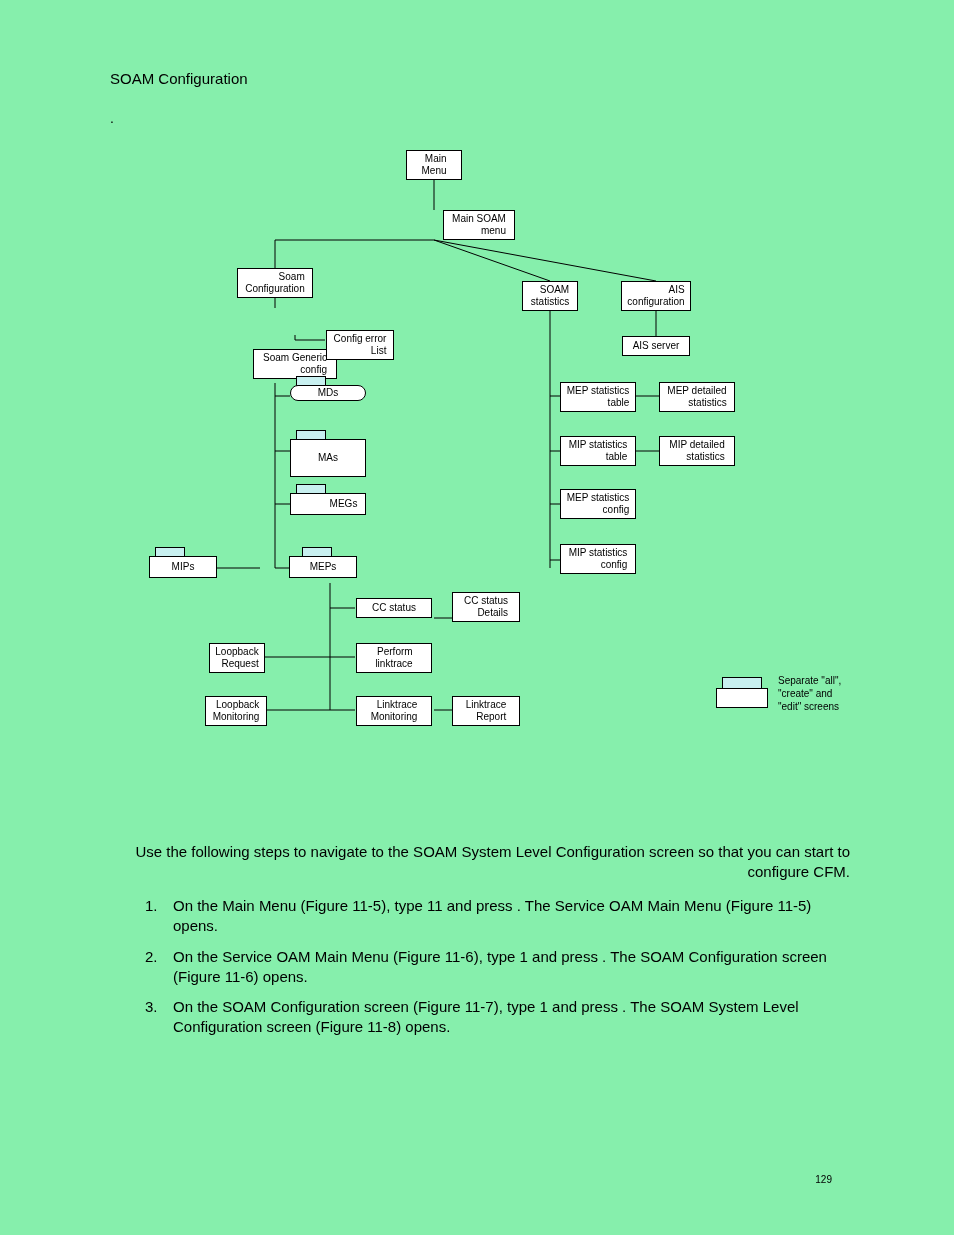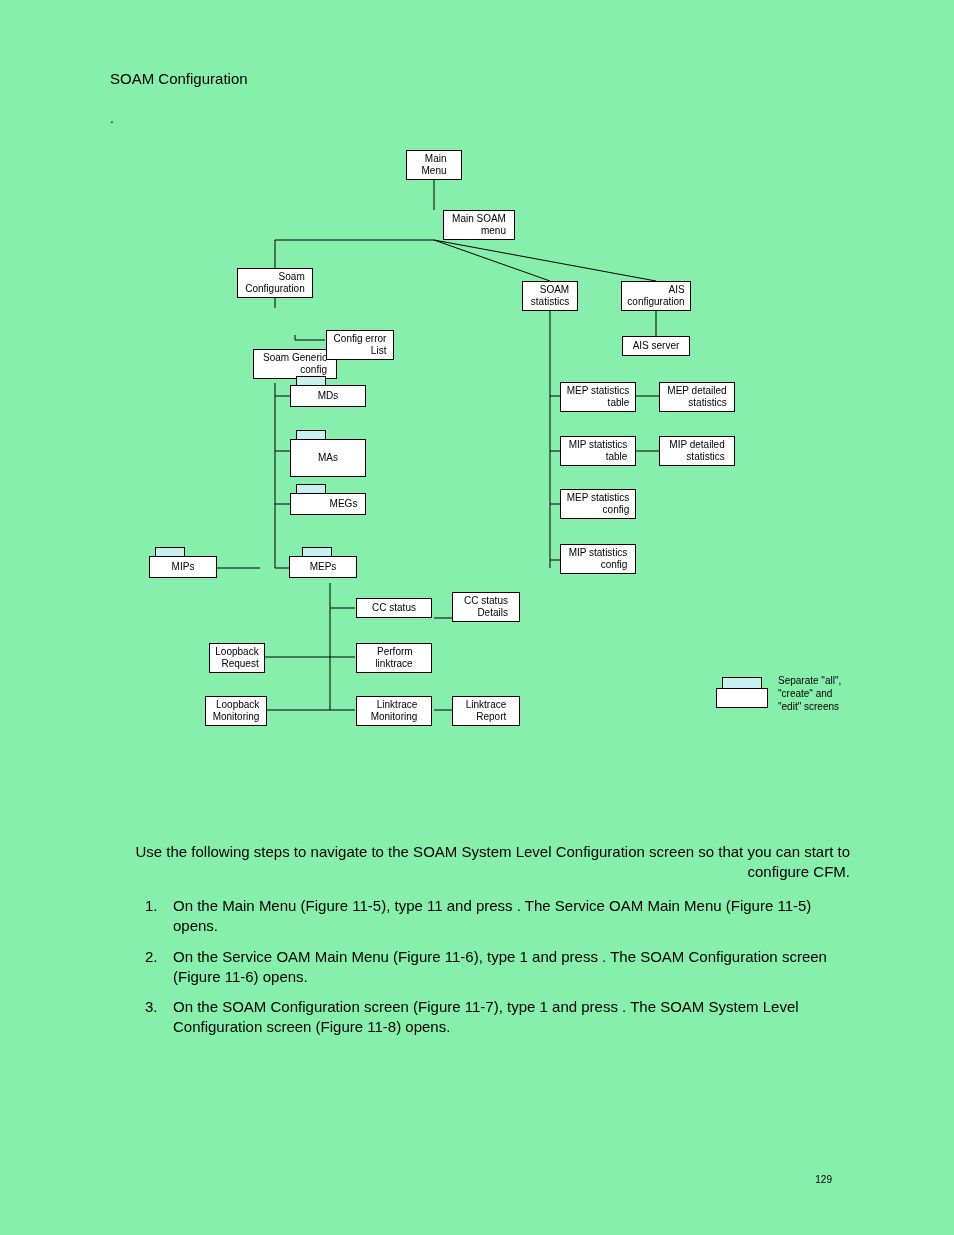--- a/index.html
+++ b/index.html
@@ -153,21 +153,21 @@
     <div class="node" style="left: 621px; top: 141px; width: 70px; height: 30px; white-space: pre-line;">AIS
 configuration</div>
 
     <div class="node" style="left: 253px; top: 168px; width: 84px; height: 30px; white-space: pre-line; margin-top: 41px;">Soam Generic
 config</div>
     <div class="node" style="left: 326px; top: 190px; width: 68px; height: 30px; white-space: pre-line;">Config error
 List</div>
     <div class="node" style="left:622px; top:196px; width:68px; height:20px;">AIS server</div>
 
     <div class="shadow" style="left:296px; top:236px; width:30px; height:10px;"></div>
-    <div class="node" style="left:290px; top:245px; width:76px; height:22px;">MDs</div>
+    <div class="node" style="left:290px; top:245px; width:76px; height:16px;border-radius:8px;">MDs</div>
 
     <div class="node" style="left: 560px; top: 242px; width: 76px; height: 30px; white-space: pre-line;">MEP statistics
 table</div>
     <div class="node" style="left: 659px; top: 242px; width: 76px; height: 30px; white-space: pre-line;">MEP detailed
 statistics</div>
 
     <div class="shadow" style="left:296px; top:290px; width:30px; height:10px;"></div>
     <div class="node" style="left:290px; top:299px; width:76px; height:38px;">MAs</div>
 
     <div class="node" style="left: 560px; top: 296px; width: 76px; height: 30px; white-space: pre-line;">MIP statistics

